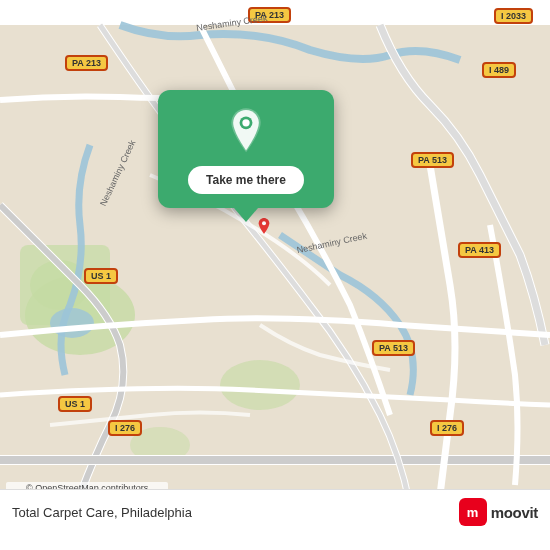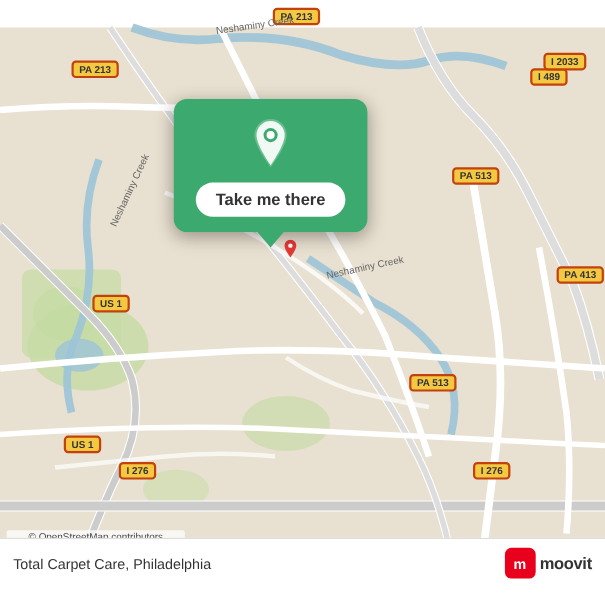--- a/index.html
+++ b/index.html
@@ -63,21 +63,21 @@
       justify-content: center;
       margin-bottom: 8px;
     }
 
     #btn-take-me {
       background: white;
       color: #333;
       border: none;
       border-radius: 20px;
       padding: 7px 18px;
-      font-size: 15px;
+      font-size: 12px;
       font-weight: 600;
       cursor: pointer;
       white-space: nowrap;
     }
 
     
     #bottom-bar {
       position: absolute;
       bottom: 0;
       left: 0;
@@ -196,27 +196,27 @@
     <path d="M 50,400 Q 100,395 150,390 Q 200,385 250,390" stroke="white" stroke-width="4" fill="none" opacity="0.7"></path>
     <path d="M 260,300 Q 290,320 320,330 Q 360,340 390,345" stroke="white" stroke-width="4" fill="none" opacity="0.7"></path>
 
     <path d="M 0,75 Q 60,70 120,72 Q 160,74 200,72" stroke="white" stroke-width="6" fill="none"></path>
   </svg>
 
   <div class="road-badge" style="top:55px;left:65px;">PA 213</div>
   <div class="road-badge" style="top:7px;left:248px;">PA 213</div>
   <div class="road-badge" style="top:62px;left:482px;">I 489</div>
   <div class="road-badge" style="top:152px;left:411px;">PA 513</div>
-  <div class="road-badge" style="top:242px;left:506px;">PA 413</div>
+  <div class="road-badge" style="top:242px;left:458px;">PA 413</div>
   <div class="road-badge" style="top:340px;left:372px;">PA 513</div>
   <div class="road-badge" style="top:420px;left:108px;">I 276</div>
   <div class="road-badge" style="top:420px;left:430px;">I 276</div>
   <div class="road-badge" style="top:268px;left:84px;">US 1</div>
   <div class="road-badge" style="top:396px;left:58px;">US 1</div>
-  <div class="road-badge" style="top:8px;left:494px;margin-top:40px;">I 2033</div>
+  <div class="road-badge" style="top:8px;left:494px;">I 2033</div>
 
   <div style="position:absolute;top:18px;left:196px;font-size:9px;color:#666;transform:rotate(-8deg);pointer-events:none;">Neshaminy Creek</div>
   <div style="position:absolute;top:168px;left:82px;font-size:9px;color:#666;transform:rotate(-65deg);pointer-events:none;">Neshaminy Creek</div>
   <div style="position:absolute;top:238px;left:296px;font-size:9px;color:#666;transform:rotate(-12deg);pointer-events:none;">Neshaminy Creek</div>
 
   <div style="position:absolute;top:218px;left:256px;width:16px;height:16px;">
     <svg viewBox="0 0 24 30" width="16" height="20">
       <path d="M12 0C7.6 0 4 3.6 4 8c0 5.4 8 16 8 16S20 13.4 20 8c0-4.4-3.6-8-8-8z" fill="#e53935"></path>
       <circle cx="12" cy="8" r="3" fill="white"></circle>
     </svg>

